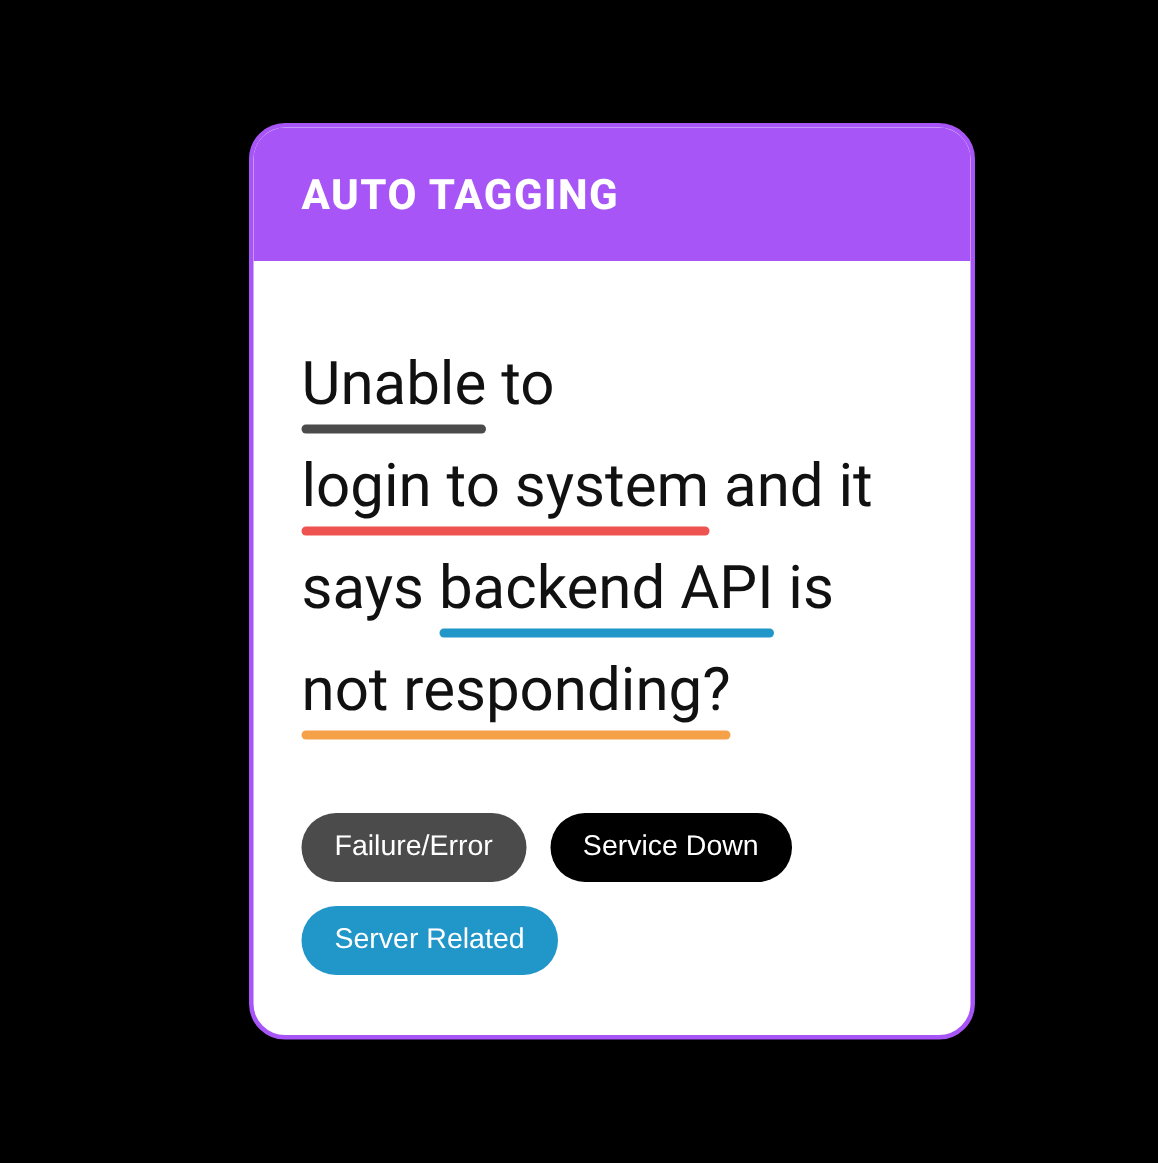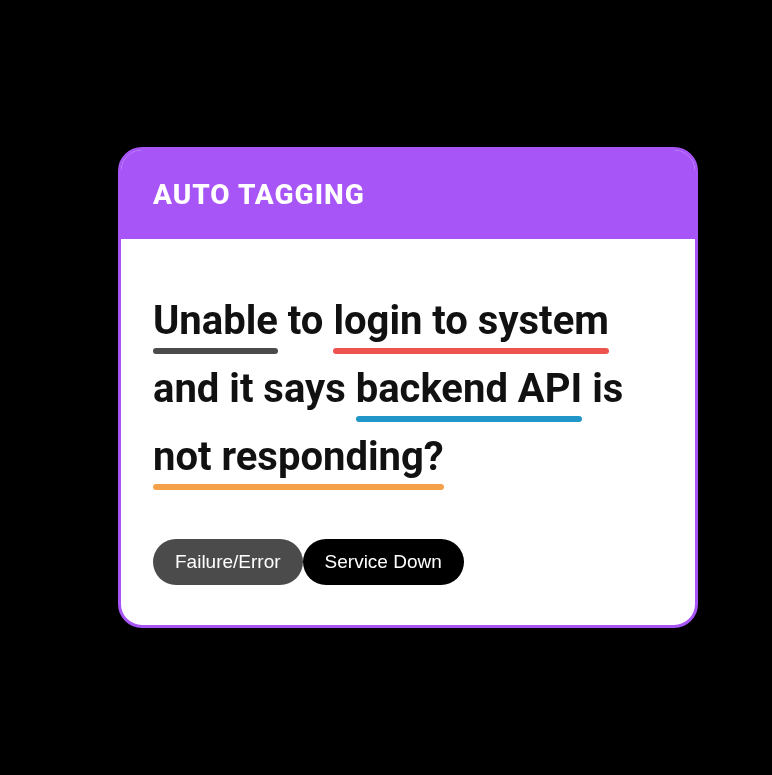--- a/index.html
+++ b/index.html
@@ -12,21 +12,21 @@
       background: #000000;
       width: 772px;
       height: 775px;
       display: flex;
       align-items: center;
       justify-content: center;
       font-family: -apple-system, BlinkMacSystemFont, 'Segoe UI', Roboto, Helvetica, Arial, sans-serif;
     }
     
     .card {
-      width: 580px;
+      width: 484px;
       background: #ffffff;
       border-radius: 24px;
       border: 3px solid #a855f7;
       overflow: hidden;
       margin-left: 44px;
     }
     
     .card-header {
       background: #a855f7;
       padding: 28px 32px;
@@ -41,21 +41,21 @@
     }
     
     .card-body {
       padding: 48px 32px 40px 32px;
     }
     
     .message {
       font-size: 40px;
       line-height: 1.7;
       color: #111111;
-      font-weight: 700;
+      font-weight: 400;
       margin-bottom: 48px;
     }
     
     .message .seg {
       display: inline;
       position: relative;
       white-space: nowrap;
     }
     
     .message .seg::after {
@@ -70,21 +70,21 @@
     }
     
     .seg-dark { --u: #4b4b4b; }
     .seg-red { --u: #ef5350; }
     .seg-blue { --u: #2196c9; }
     .seg-orange { --u: #f5a14a; }
     
     .tags {
       display: flex;
       flex-wrap: wrap;
-      gap: 0;
+      gap: 16px;
     }
     
     .tag {
       padding: 12px 22px;
       border-radius: 999px;
       color: #ffffff;
       font-size: 19px;
       font-weight: 500;
       border: none;
       cursor: pointer;
@@ -101,15 +101,16 @@
 <div class="card">
   <div class="card-header">
     <div class="card-header-title">AUTO TAGGING</div>
   </div>
   <div class="card-body">
     <div class="message"><span class="seg seg-dark">Unable</span><span> to </span><span class="seg seg-red">login to system</span><span> and it says </span><span class="seg seg-blue">backend API</span><span> is </span><span class="seg seg-orange">not responding?</span></div>
 
     <div class="tags">
       <button class="tag tag-dark">Failure/Error</button>
       <button class="tag tag-red">Service Down</button>
+      <button class="tag tag-blue">Server Related</button>
     </div>
   </div>
 </div>
 
 </body></html>

